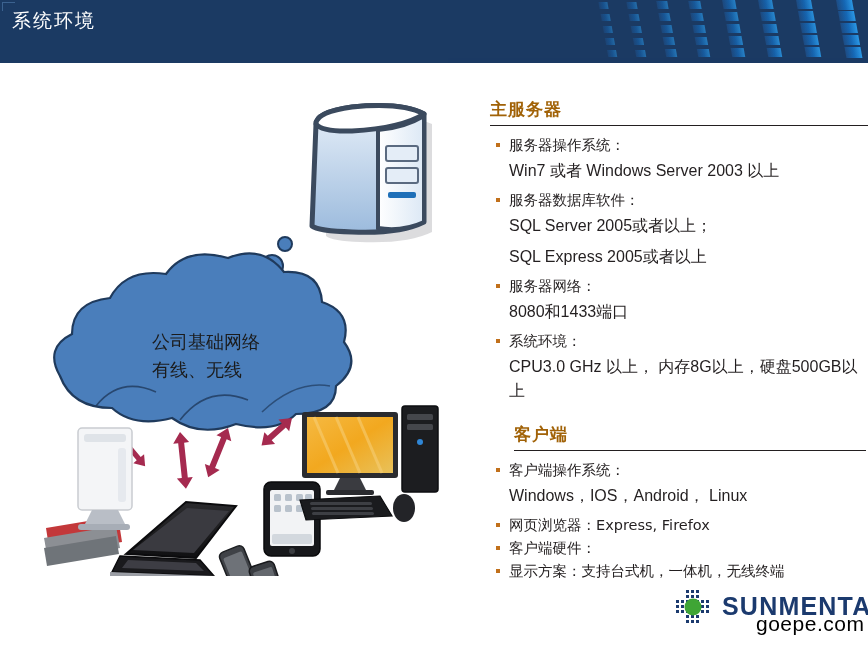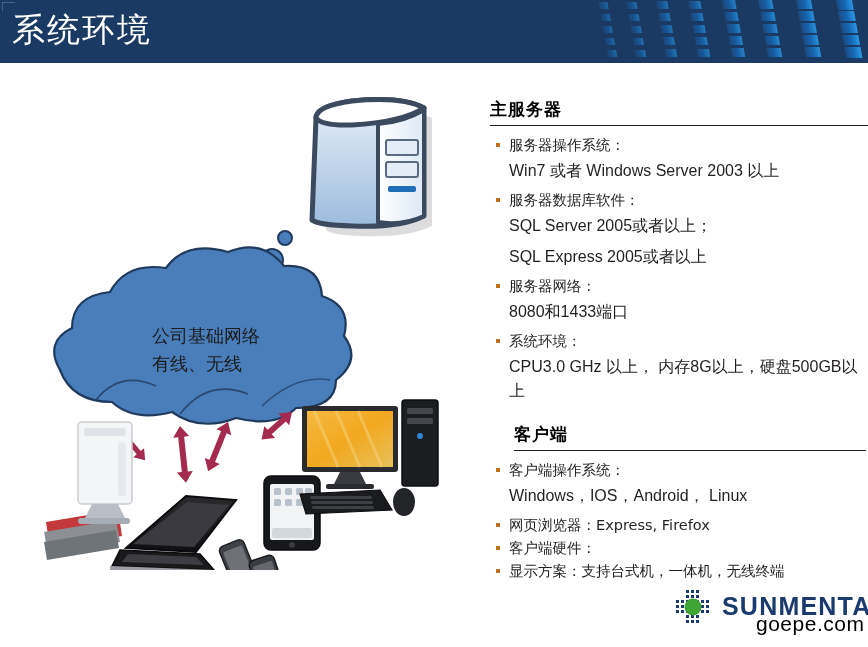--- a/index.html
+++ b/index.html
@@ -27,21 +27,21 @@
   .header-grid {
     position: absolute;
     right: 0; top: 0;
     width: 420px;
     height: 63px;
   }
   .header-title {
     position: absolute;
     left: 12px;
     top: 8px;
-    font-size: 33px;
+    font-size: 19px;
     color: #ffffff;
     letter-spacing: 2px;
     font-family: "DejaVu Sans", "Liberation Sans", sans-serif;
     white-space: nowrap;
   }
   .header-hairline {
     position: absolute;
     left: 2px; top: 2px;
     width: 12px; height: 8px;
     border-left: 1px solid #3b6290;
@@ -49,21 +49,21 @@
   }
 
   
   .col-right {
     position: absolute;
     left: 490px;
     top: 98px;
     width: 378px;
   }
   .sec-head {
-    color: #000000;
+    color: #a16207;
     font-size: 17px;
     font-weight: bold;
     font-family: "DejaVu Sans", "Liberation Sans", sans-serif;
     letter-spacing: 1px;
   }
   .sec-rule {
     height: 0;
     border-top: 1.4px solid #231f20;
     margin-top: 4px;
   }
@@ -93,21 +93,21 @@
     font-family: "Liberation Sans", "DejaVu Sans", sans-serif;
     line-height: 1.5;
   }
   .sec2 { margin-top: 20px; }
   .sec2 .sec-head { margin-left: 24px; }
   .sec2 .sec-rule { margin-left: 24px; width: 352px; }
 
   
   .diagram {
     position: absolute;
-    left: 0; top: 70px;
+    left: 0; top: 76px;
     width: 480px;
     height: 500px;
   }
   .diagram svg { display: block; }
 
   
   .logo {
     position: absolute;
     left: 670px;
     top: 588px;

